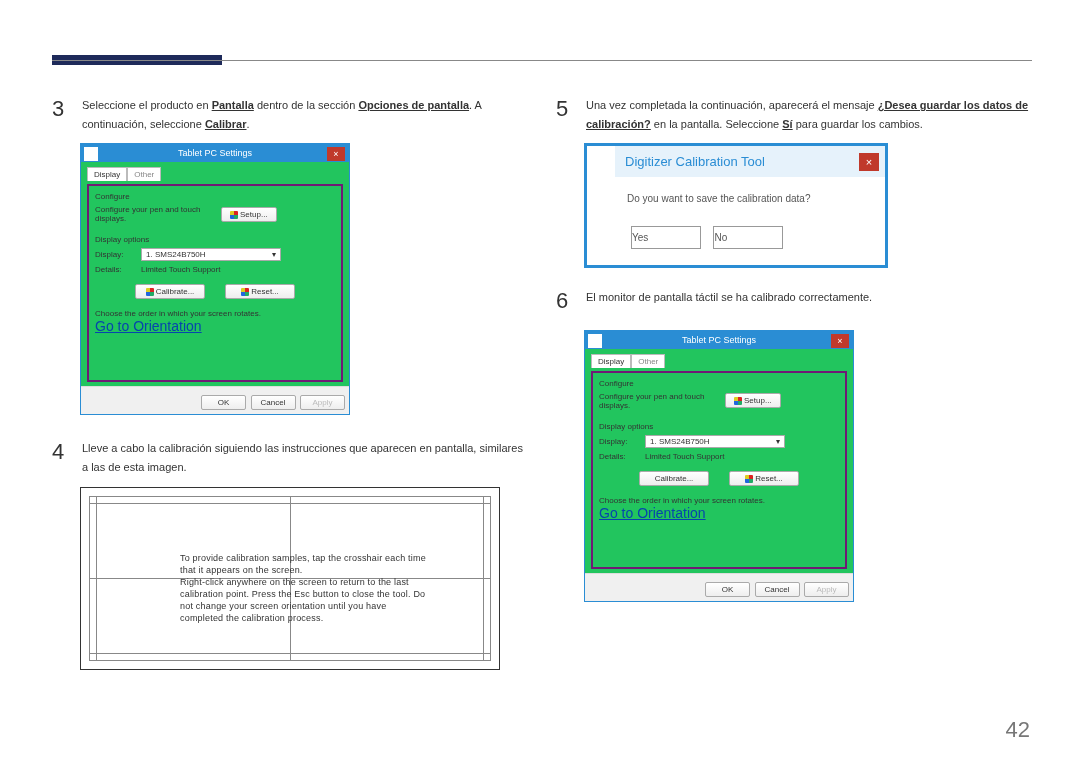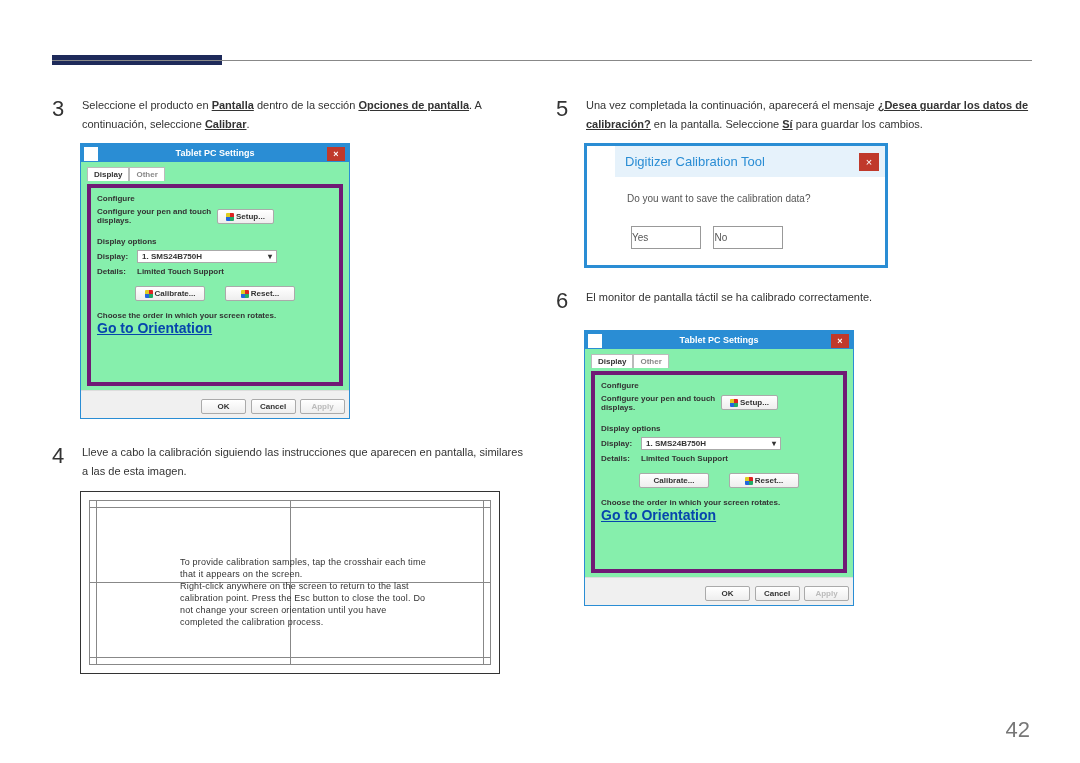--- a/index.html
+++ b/index.html
@@ -8,31 +8,31 @@
 .header-accent { position: absolute; top: 55px; left: 52px; width: 170px; height: 10px; background: #1e2a5a; }
 .page-num { position: absolute; bottom: 20px; right: 50px; font-size: 22px; color: #777; font-weight: 300; }
 .col-left { position: absolute; top: 90px; left: 52px; width: 478px; }
 .col-right { position: absolute; top: 90px; left: 556px; width: 480px; }
 .step { display: flex; gap: 12px; margin-bottom: 10px; font-size: 11px; line-height: 1.7; color: #333; }
 .step-num { font-size: 22px; font-weight: 300; color: #333; min-width: 18px; }
 .step-text { padding-top: 6px; }
 .bold { font-weight: bold; text-decoration: underline; }
 .note { font-size: 10px; color: #999; margin-left: 28px; margin-top: 6px; margin-bottom: 4px; }
 .note::before { content: "― "; color: #bbb; }
-.win { border: 1px solid #2a8dd4; background: #86efac; margin-left: 28px; margin-top: 8px; font-weight: bold; }
+.win { border: 1px solid #2a8dd4; background: #22c55e; margin-left: 28px; margin-top: 8px; }
 .win-title { background: #2a8dd4; color: #fff; font-size: 9px; padding: 4px 0; text-align: center; position: relative; }
 .win-close { position: absolute; right: 4px; top: 3px; width: 18px; height: 14px; background: #c0392b; color: #fff; font-size: 9px; line-height: 14px; text-align: center; }
 .win-icon { position: absolute; left: 3px; top: 3px; font-size: 9px; color: #2a8dd4; background: #fff; width: 14px; height: 14px; }
 .win-body { padding: 4px 6px; font-size: 8px; color: #333; }
 .tabs { margin-bottom: 4px; }
 .tab { display: inline-block; border: 1px solid #bbb; border-bottom: none; padding: 2px 6px; font-size: 8px; background: #fff; position: relative; top: 1px; }
 .tab.inactive { color: #888; }
-.panel { border: 4px solid #701a75; padding: 6px; }
+.panel { border: 2px solid #701a75; padding: 6px; }
 .fieldset-label { font-size: 8px; margin-bottom: 2px; }
-.row { display: flex; align-items: center; gap: 0; margin: 4px 0; }
+.row { display: flex; align-items: center; gap: 6px; margin: 4px 0; }
 .mini-btn { border: 1px solid #aaa; background: linear-gradient(#fff,#eee); font-size: 8px; padding: 2px 8px; border-radius: 2px; }
 .mini-btn.disabled { color: #bbb; }
 .mini-select { border: 1px solid #aaa; font-size: 8px; padding: 1px 4px; width: 140px; background: #fff; }
 .link { color: #0645ad; text-decoration: underline; font-size: 14px; }
 .win-footer { background: #f0f0f0; padding: 4px; text-align: right; border-top: 1px solid #ddd; }
 .cal-box { border: 1px solid #333; margin-left: 28px; margin-top: 8px; padding: 8px; width: 420px; height: 183px; position: relative; }
 .cal-inner { border: 1px solid #888; width: 100%; height: 100%; position: relative; }
 .cal-grid-v { position: absolute; top: 0; bottom: 0; width: 1px; background: #888; }
 .cal-grid-h { position: absolute; left: 0; right: 0; height: 1px; background: #888; }
 .cal-text { position: absolute; top: 55px; left: 90px; right: 60px; font-size: 9px; font-family: Arial; line-height: 1.35; color: #333; letter-spacing: 0.2px; }

